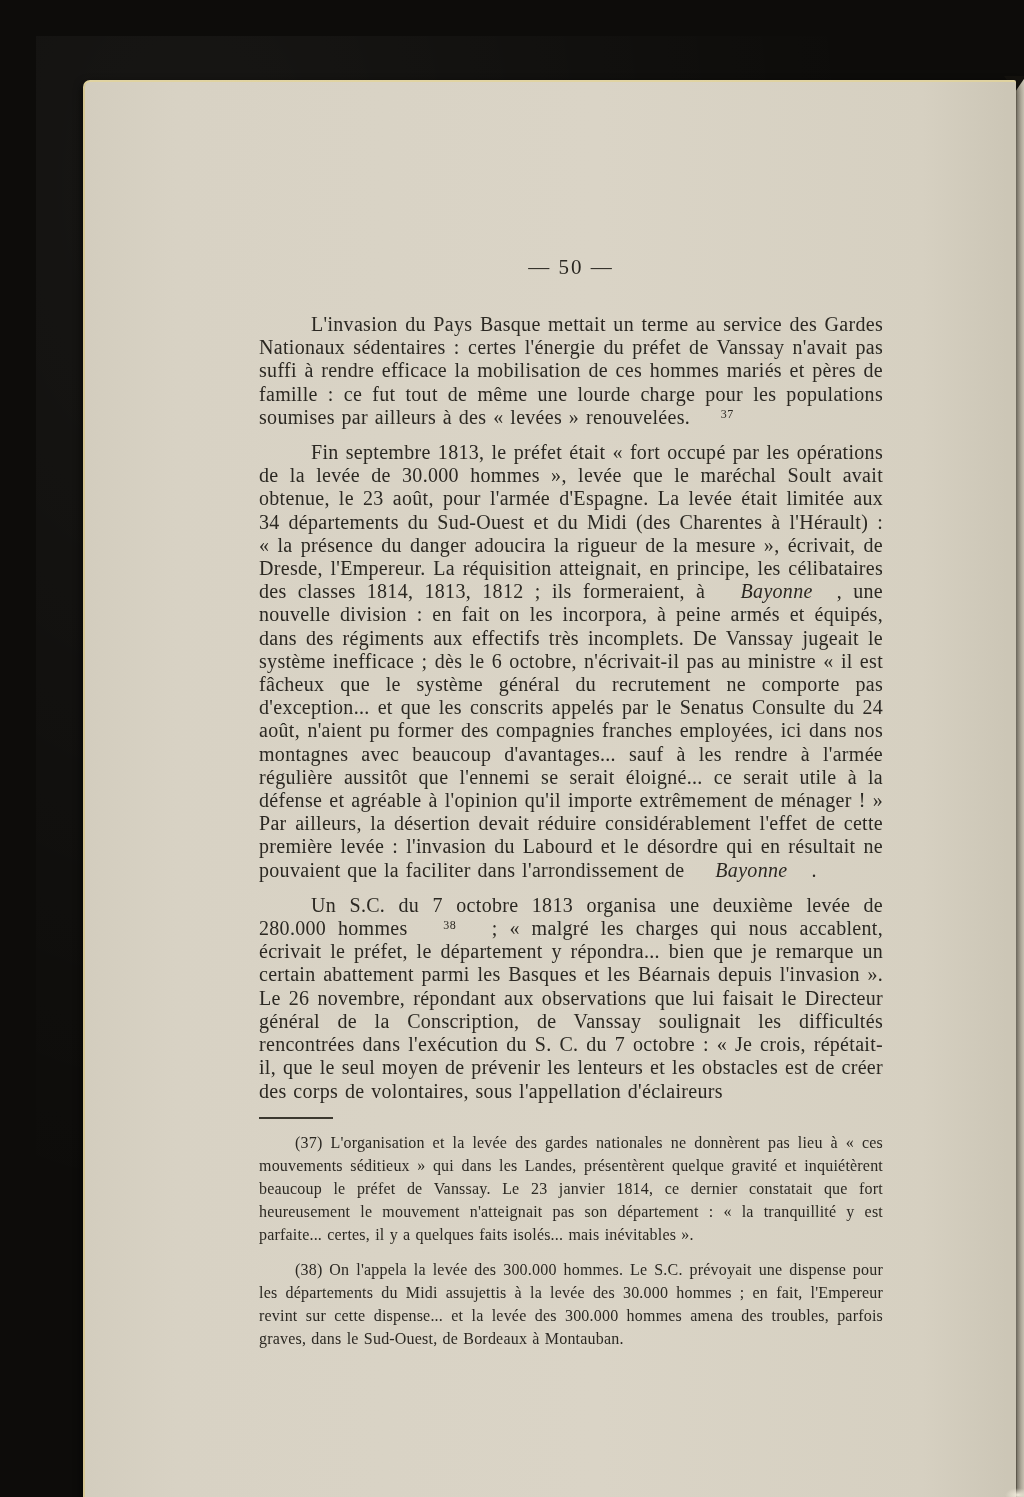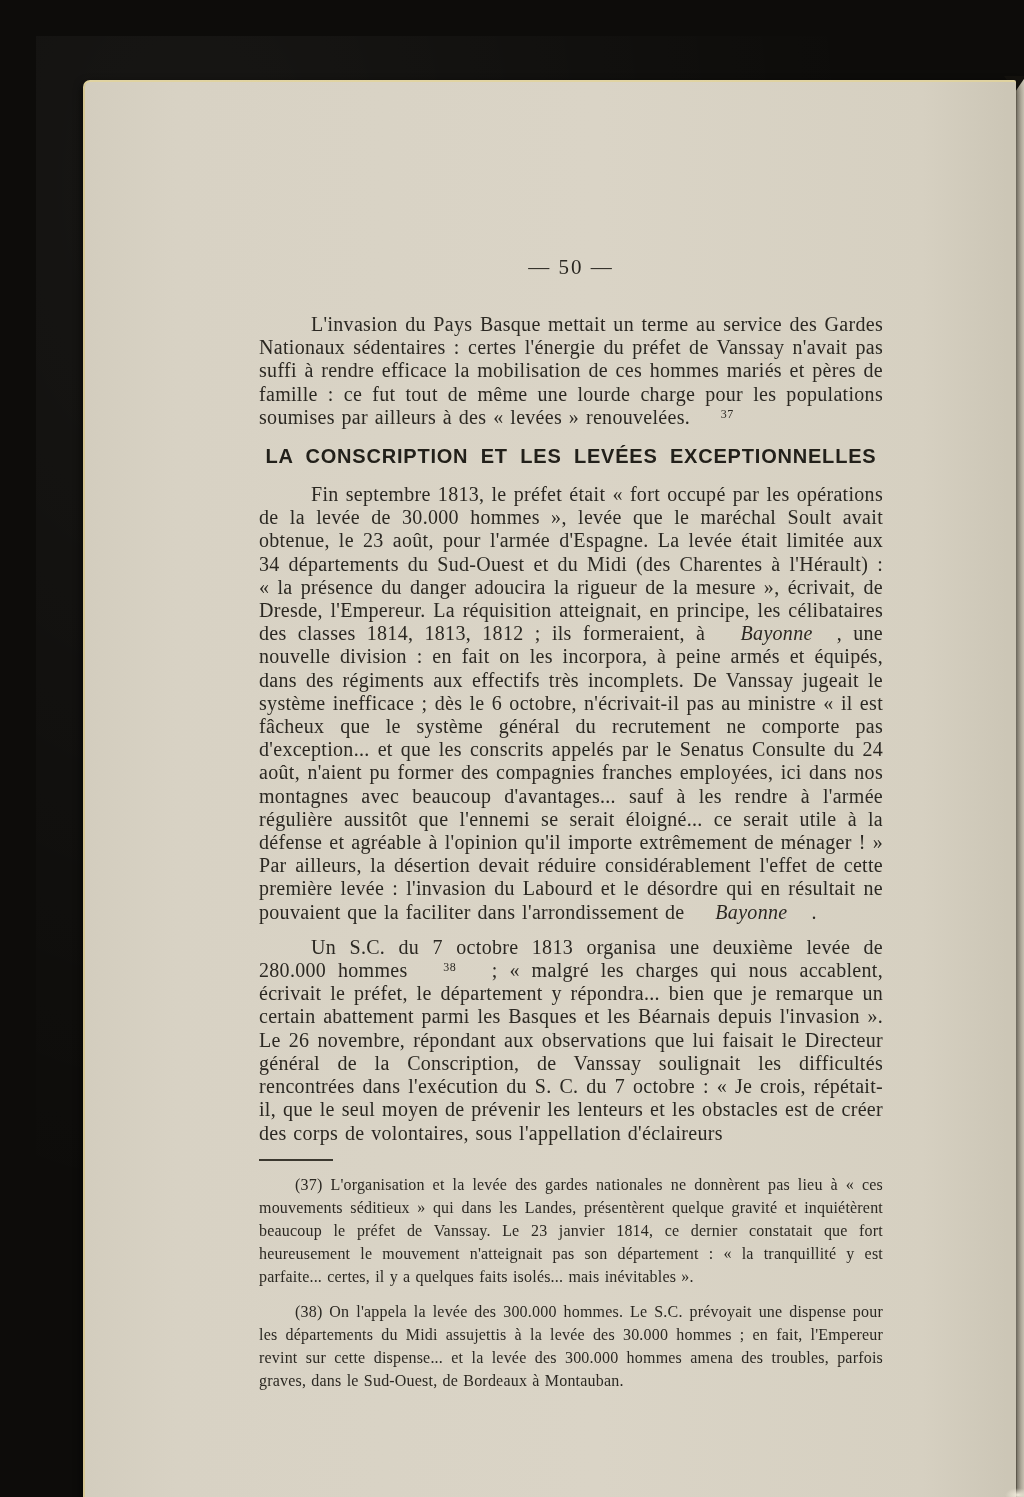--- a/index.html
+++ b/index.html
@@ -91,21 +91,20 @@
   <div class="sliver"></div>
   <div class="crease"></div>
   <div class="fold-notch"></div>
 
   <div class="page">
     <div class="page-number">— 50 —</div>
 
     <div class="content">
       <p class="body-para"><span>L'invasion du Pays Basque mettait un terme au service des Gardes Nationaux sédentaires&nbsp;: certes l'énergie du préfet de Vanssay n'avait pas suffi à rendre efficace la mobilisation de ces hommes mariés et pères de famille&nbsp;: ce fut tout de même une lourde charge pour les populations soumises par ailleurs à des «&nbsp;levées&nbsp;» renouvelées. </span><span class="sup">37</span></p>
 
-      <h2 class="section-heading">LA CONSCRIPTION ET LES LEVÉES EXCEPTIONNELLES</h2>
 
       <p class="body-para"><span>Fin septembre 1813, le préfet était «&nbsp;fort occupé par les opérations de la levée de 30.000 hommes&nbsp;», levée que le maréchal Soult avait obtenue, le 23 août, pour l'armée d'Espagne. La levée était limitée aux 34 départements du Sud-Ouest et du Midi (des Charentes à l'Hérault)&nbsp;: «&nbsp;la présence du danger adoucira la rigueur de la mesure&nbsp;», écrivait, de Dresde, l'Empereur. La réquisition atteignait, en principe, les célibataires des classes 1814, 1813, 1812&nbsp;; ils formeraient, à </span><i>Bayonne</i><span>, une nouvelle division&nbsp;: en fait on les incorpora, à peine armés et équipés, dans des régiments aux effectifs très incomplets. De Vanssay jugeait le système inefficace&nbsp;; dès le 6 octobre, n'écrivait-il pas au ministre «&nbsp;il est fâcheux que le système général du recrutement ne comporte pas d'exception... et que les conscrits appelés par le Senatus Consulte du 24 août, n'aient pu former des compagnies franches employées, ici dans nos montagnes avec beaucoup d'avantages... sauf à les rendre à l'armée régulière aussitôt que l'ennemi se serait éloigné... ce serait utile à la défense et agréable à l'opinion qu'il importe extrêmement de ménager&nbsp;!&nbsp;» Par ailleurs, la désertion devait réduire considérablement l'effet de cette première levée&nbsp;: l'invasion du Labourd et le désordre qui en résultait ne pouvaient que la faciliter dans l'arrondissement de </span><i>Bayonne</i><span>.</span></p>
 
       <p class="body-para"><span>Un S.C. du 7 octobre 1813 organisa une deuxième levée de 280.000 hommes&nbsp;</span><span class="sup">38</span><span>&nbsp;; «&nbsp;malgré les charges qui nous accablent, écrivait le préfet, le département y répondra... bien que je remarque un certain abattement parmi les Basques et les Béarnais depuis l'invasion&nbsp;». Le 26 novembre, répondant aux observations que lui faisait le Directeur général de la Conscription, de Vanssay soulignait les difficultés rencontrées dans l'exécution du S. C. du 7 octobre&nbsp;: «&nbsp;Je crois, répétait-il, que le seul moyen de prévenir les lenteurs et les obstacles est de créer des corps de volontaires, sous l'appellation d'éclaireurs</span></p>
 
       <div class="footnote-rule"></div>
 
       <p class="footnote">(37) L'organisation et la levée des gardes nationales ne donnèrent pas lieu à «&nbsp;ces mouvements séditieux&nbsp;» qui dans les Landes, présentèrent quelque gravité et inquiétèrent beaucoup le préfet de Vanssay. Le 23 janvier 1814, ce dernier constatait que fort heureusement le mouvement n'atteignait pas son département&nbsp;: «&nbsp;la tranquillité y est parfaite... certes, il y a quelques faits isolés... mais inévitables&nbsp;».</p>
 
       <p class="footnote">(38) On l'appela la levée des 300.000 hommes. Le S.C. prévoyait une dispense pour les départements du Midi assujettis à la levée des 30.000 hommes&nbsp;; en fait, l'Empereur revint sur cette dispense... et la levée des 300.000 hommes amena des troubles, parfois graves, dans le Sud-Ouest, de Bordeaux à Montauban.</p>

